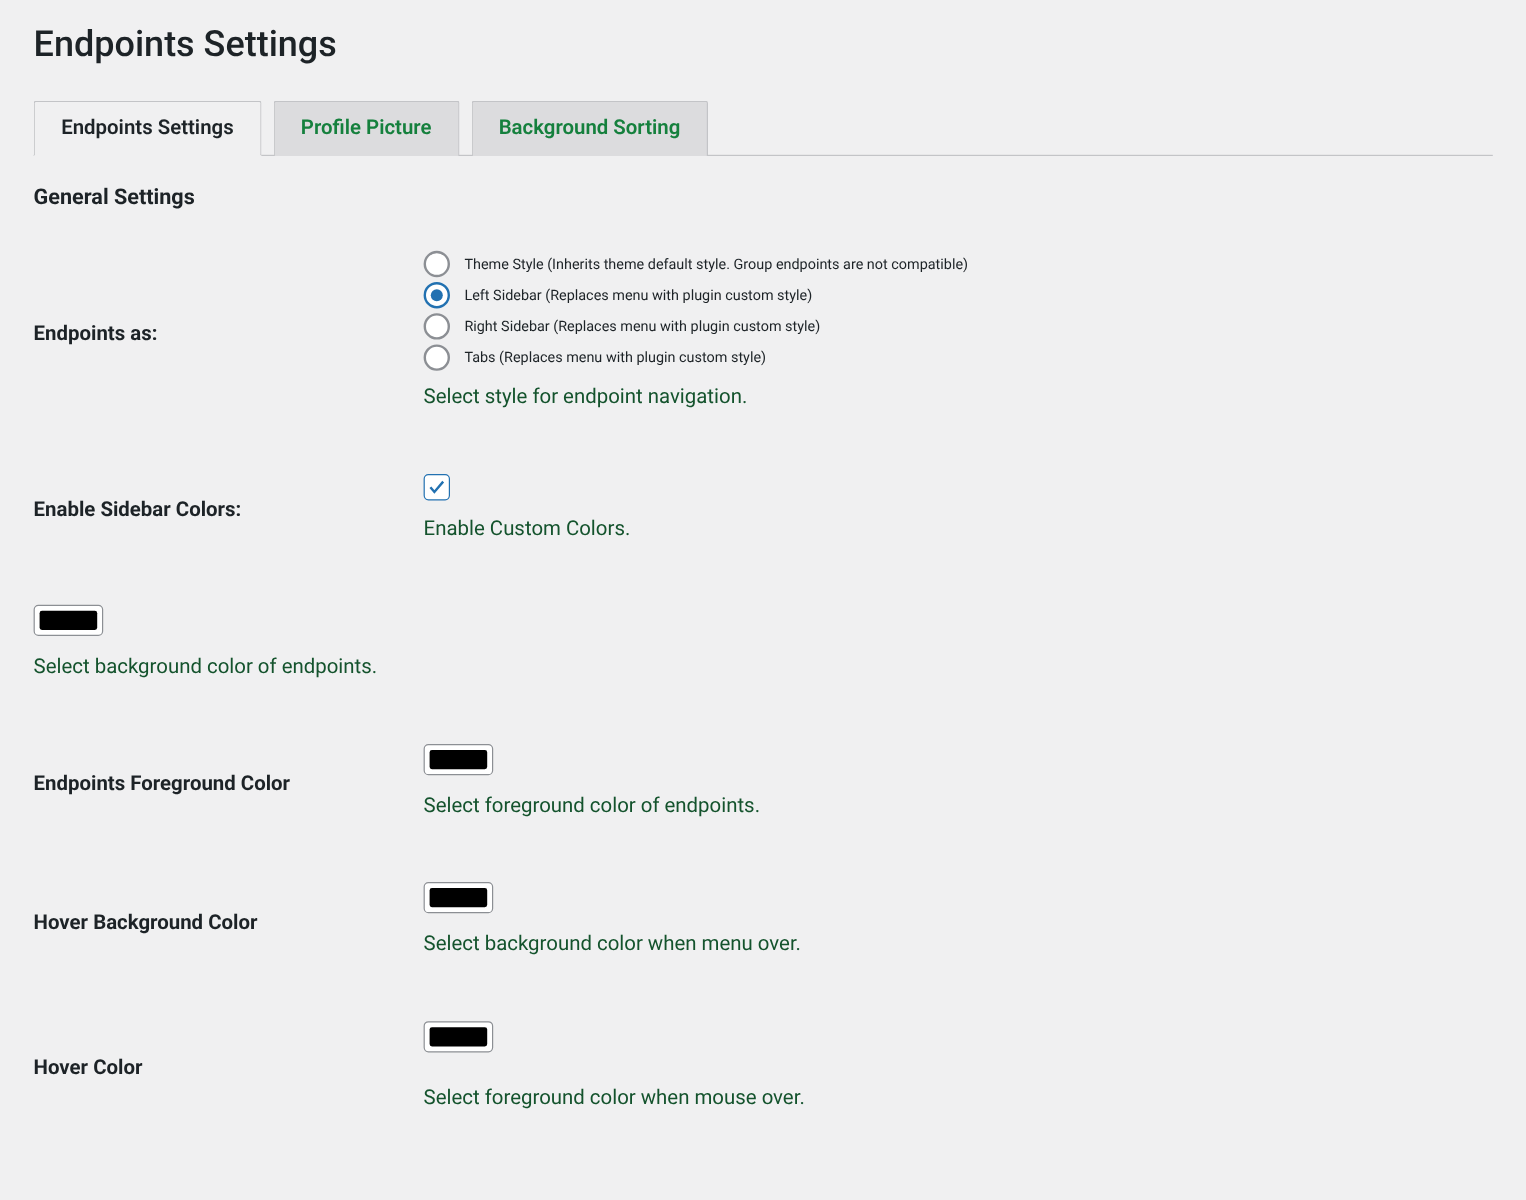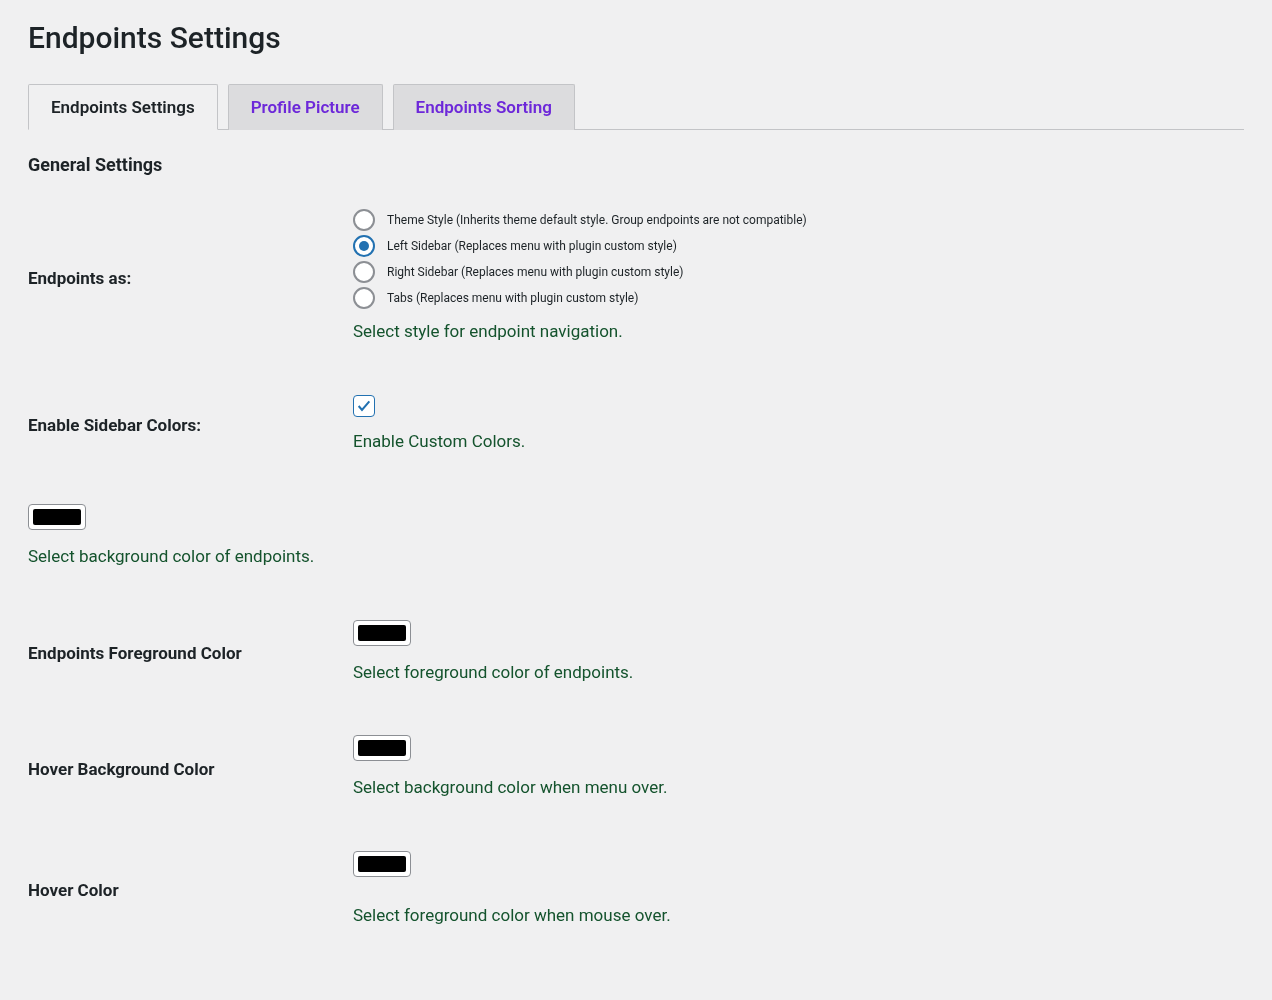--- a/index.html
+++ b/index.html
@@ -25,21 +25,21 @@
       border-bottom: 1px solid #c3c4c7;
       margin-bottom: 24px;
     }
     .tab {
       padding: 12px 22px;
       background: #dcdcde;
       border: 1px solid #c3c4c7;
       border-bottom: none;
       font-size: 17px;
       font-weight: 600;
-      color: #6d28d9;
+      color: #15803d;
       cursor: pointer;
       margin-right: 10px;
       border-radius: 2px 2px 0 0;
       position: relative;
       top: 1px;
     }
     .tab.active {
       background: #f0f0f1;
       color: #1d2327;
       border-bottom: 1px solid #f0f0f1;
@@ -139,21 +139,21 @@
     }
   </style>
 </head>
 <body>
 
 <h1 class="page-title">Endpoints Settings</h1>
 
 <div class="tabs">
   <div class="tab active">Endpoints Settings</div>
   <div class="tab">Profile Picture</div>
-  <div class="tab">Endpoints Sorting</div>
+  <div class="tab">Background Sorting</div>
 </div>
 
 <h2 class="section-title">General Settings</h2>
 
 <div class="form-row">
   <div class="form-label">Endpoints as:</div>
   <div class="form-control">
     <div class="radio-item">
       <span class="radio-custom"></span>
       <span>Theme Style (Inherits theme default style. Group endpoints are not compatible)</span>

